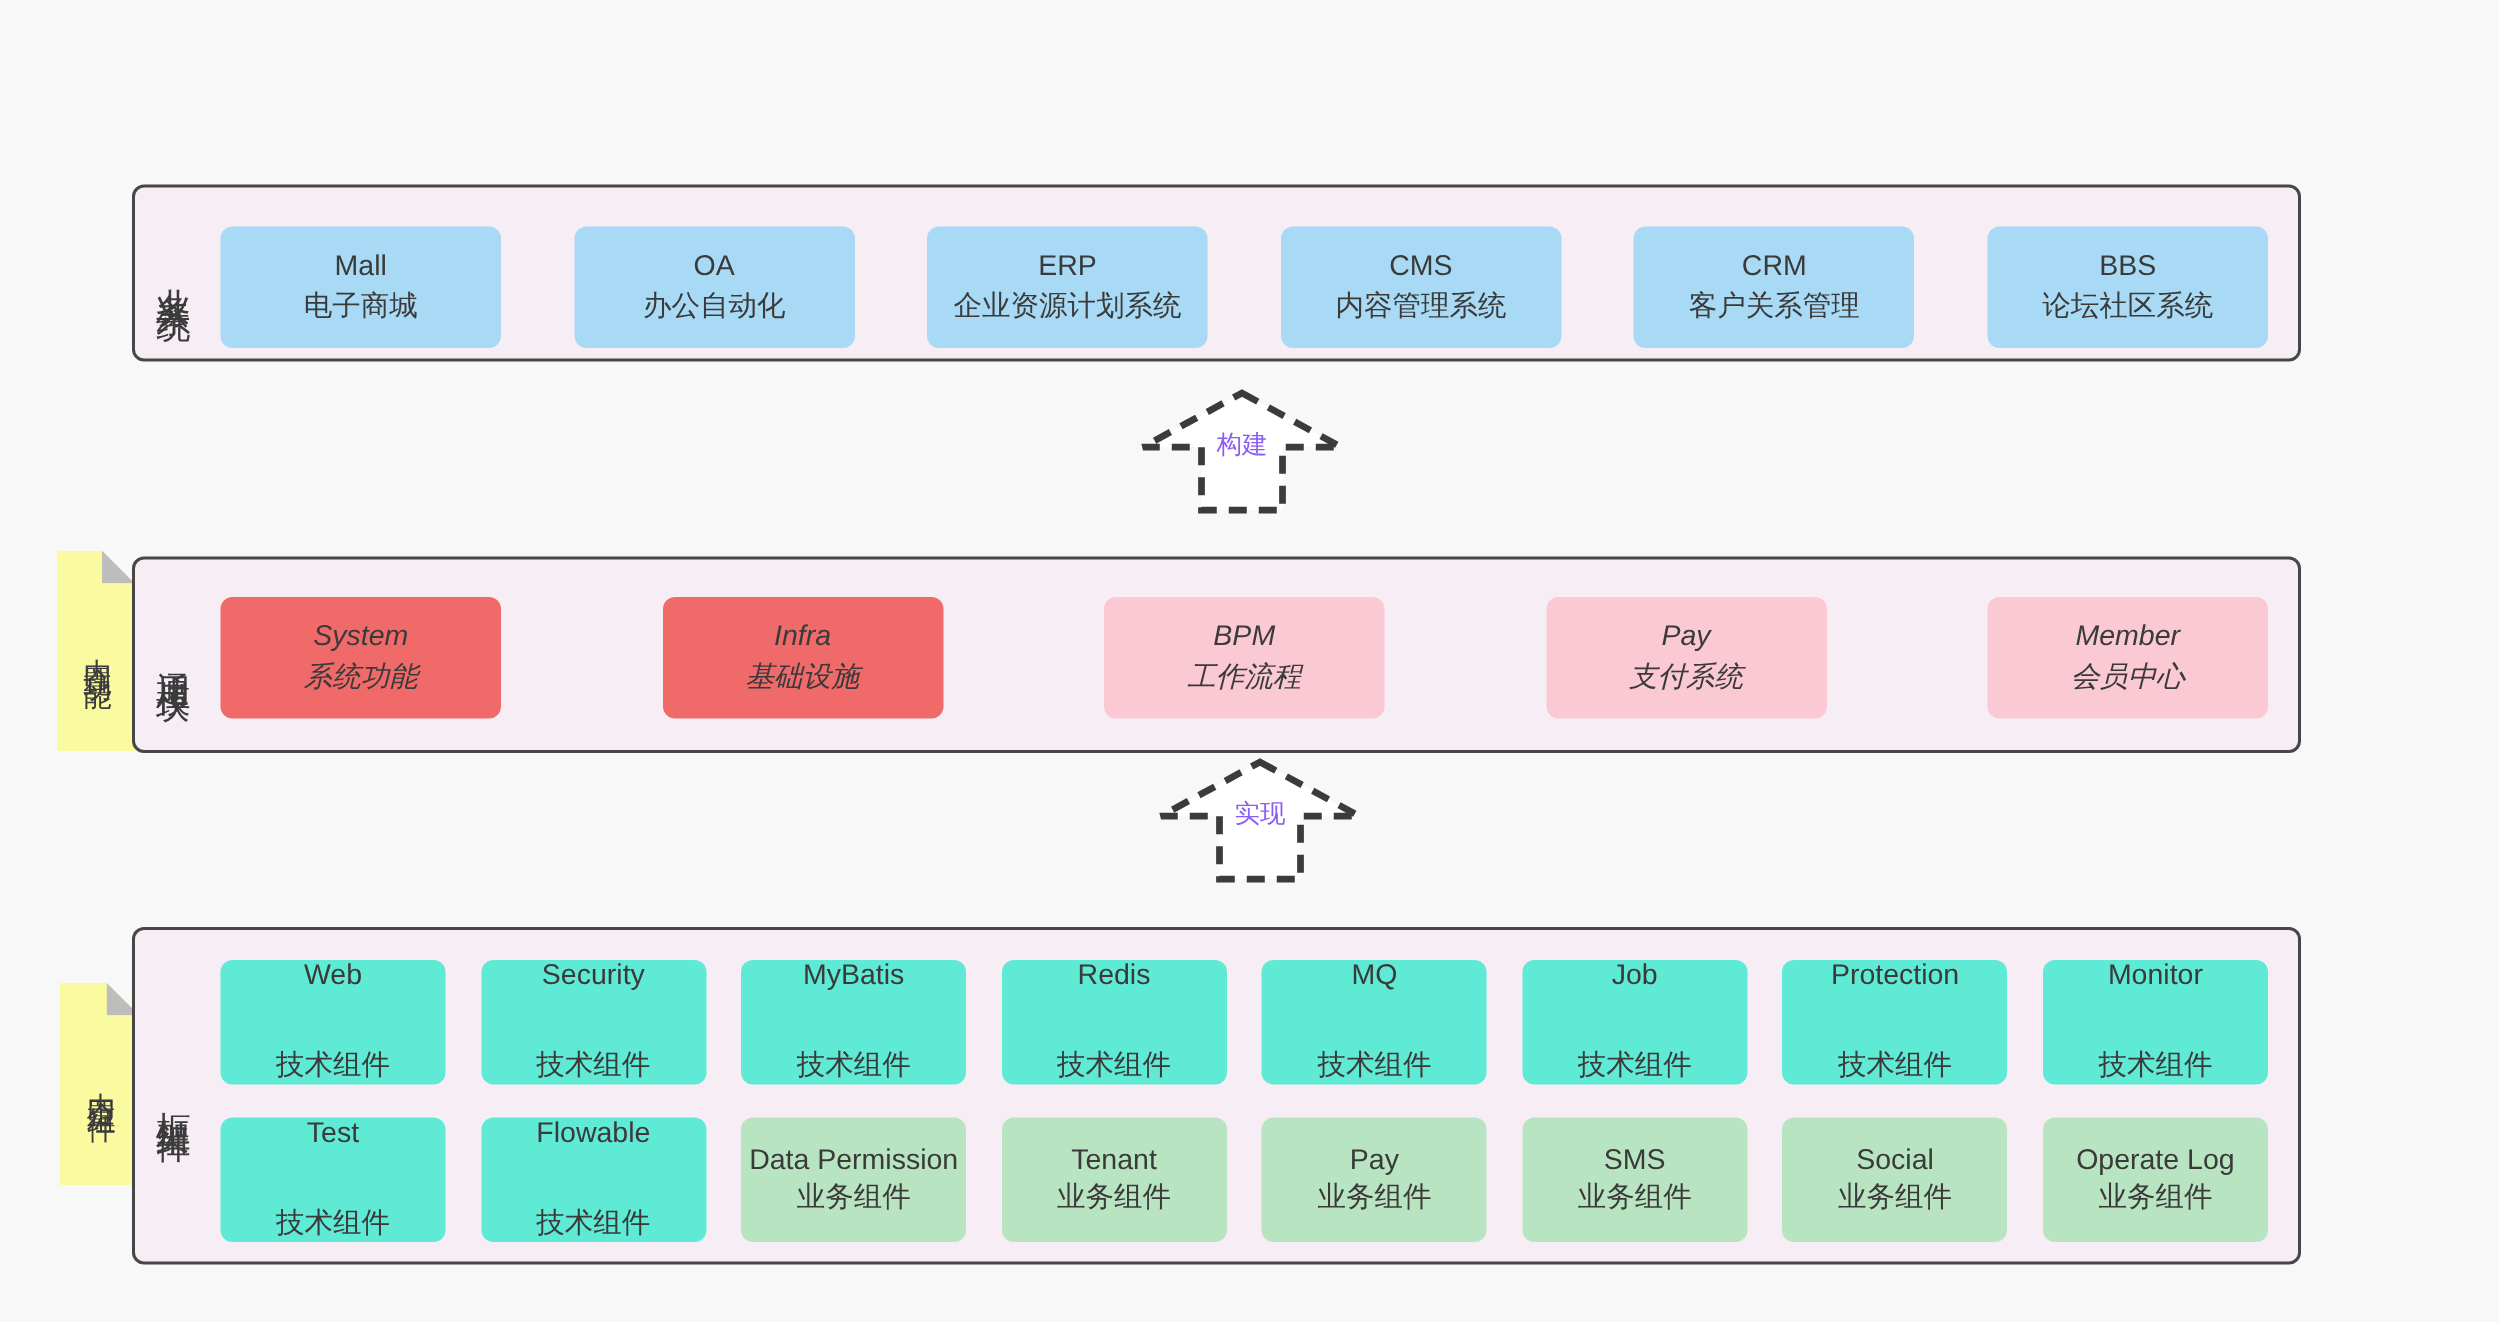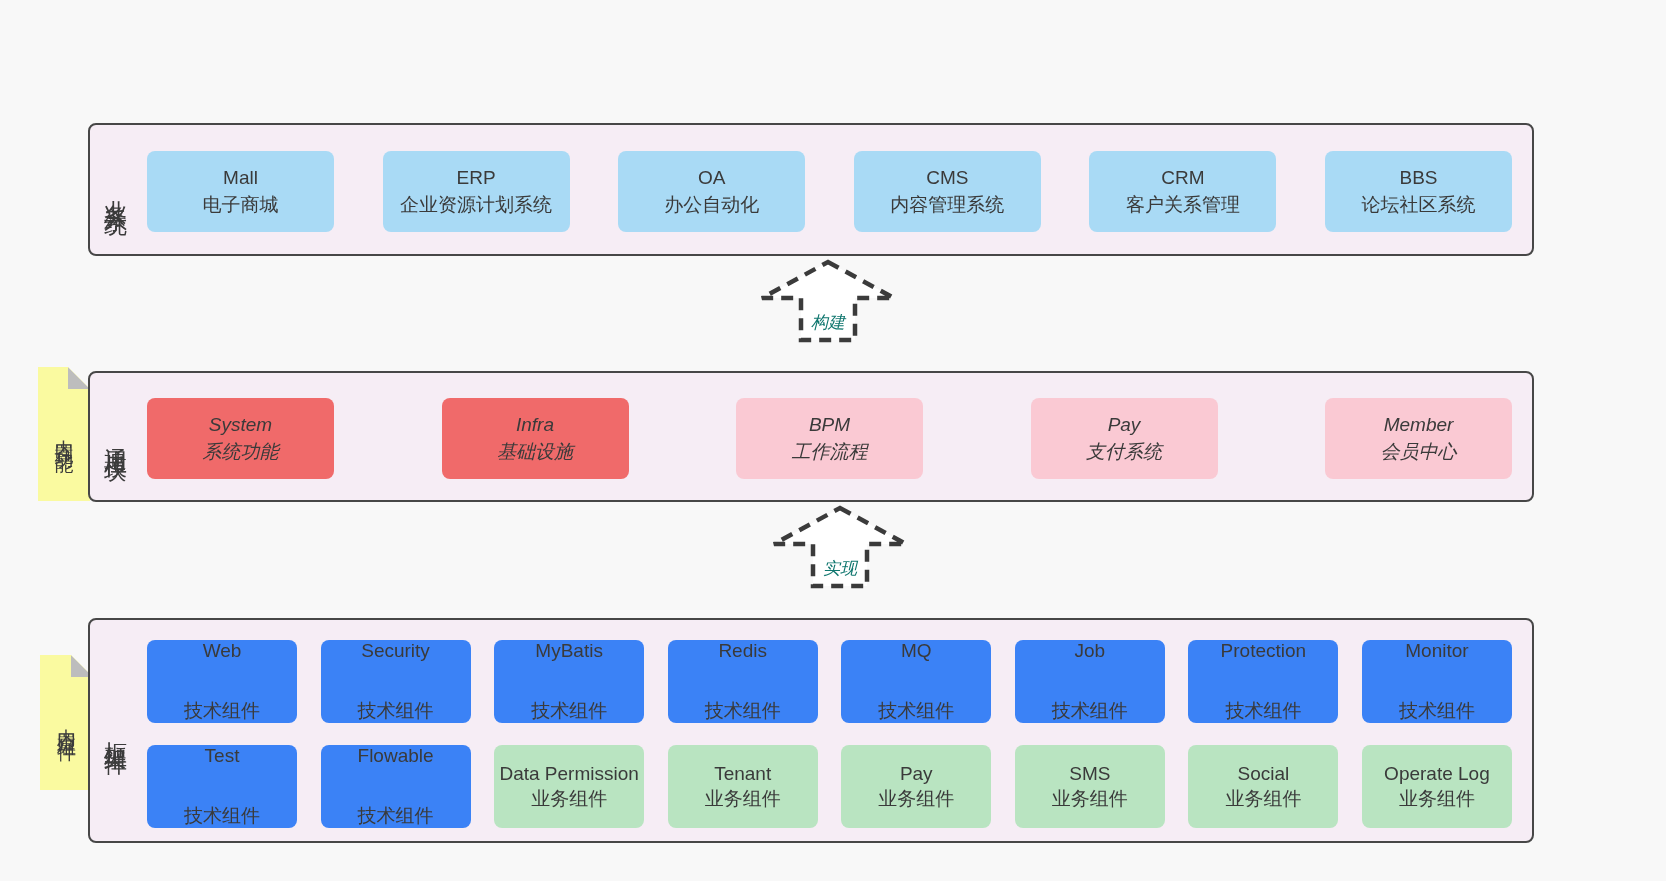--- a/index.html
+++ b/index.html
@@ -16,21 +16,21 @@
   
   .section{
     position:absolute;
     left:88px;width:1446px;
     background:#f6edf5;
     border:2px solid #474747;
     border-radius:8px;
     box-sizing:border-box;
     z-index:2;
   }
-  #sec-business{top:123px;height:133px;}
+  #sec-business{top:123px;height:118px;}
   #sec-modules{top:371px;height:131px;}
   #sec-components{top:618px;height:225px;}
   .vlabel{
     position:absolute;left:11px;top:50%;
     transform:translateY(-50%);
     writing-mode:vertical-rl;text-orientation:upright;
     font-size:23px;letter-spacing:4px;color:#3b3b3b;
     white-space:nowrap;
   }
   
@@ -48,21 +48,21 @@
     display:flex;flex-direction:column;
     align-items:center;justify-content:center;
     text-align:center;
     font-size:19px;line-height:1.38;color:#3a3a3a;
     box-sizing:border-box;padding:2px 6px;
   }
   .sm{width:150px;height:83px;padding:2px 4px;line-height:1.3;}
   .blue{background:#a9daf5;}
   .red{background:#f06a6a;font-style:italic;}
   .pink{background:#fac9d3;font-style:italic;}
-  .green{background:#3b82f6;gap:35px;}
+  .green{background:#5eead4;gap:35px;}
   .lightgreen{background:#b9e4c1;}
   
   .tag{
     position:absolute;
     background:#fafaa0;
     z-index:1;
     clip-path:polygon(0 0,calc(100% - 22px) 0,100% 22px,100% 100%,0 100%);
   }
   #tag-modules{left:38px;top:367px;width:52px;height:134px;}
   #tag-components{left:40px;top:655px;width:53px;height:135px;}
@@ -80,48 +80,47 @@
     white-space:nowrap;
   }
   
   .arrow{
     position:absolute;width:140px;height:84px;z-index:3;
   }
   #arrow-build{left:758px;top:259px;}
   #arrow-implement{left:770px;top:505px;}
   .arrow svg{position:absolute;left:0;top:0;}
   .arrow .arrow-label{
-    position:absolute;left:50%;top:54px;
+    position:absolute;left:50%;top:28px;
     transform:translateX(-50%);
     background:#ffffff;
-    font-size:17px;color:#0f766e;
+    font-size:17px;color:#8b5cf6;
     padding:0 2px;line-height:1.2;
     white-space:nowrap;
-    font-style:italic;
   }
 </style>
 </head>
 <body>
 
 <div class="canvas">
 
   <div class="section" id="sec-business">
     <div class="vlabel">业务系统</div>
     <div class="row">
       <div class="box blue">
         <div>Mall</div>
         <div>电子商城</div>
       </div>
       <div class="box blue">
+        <div>OA</div>
+        <div>办公自动化</div>
+      </div>
+      <div class="box blue">
         <div>ERP</div>
         <div>企业资源计划系统</div>
-      </div>
-      <div class="box blue">
-        <div>OA</div>
-        <div>办公自动化</div>
       </div>
       <div class="box blue">
         <div>CMS</div>
         <div>内容管理系统</div>
       </div>
       <div class="box blue">
         <div>CRM</div>
         <div>客户关系管理</div>
       </div>
       <div class="box blue">

